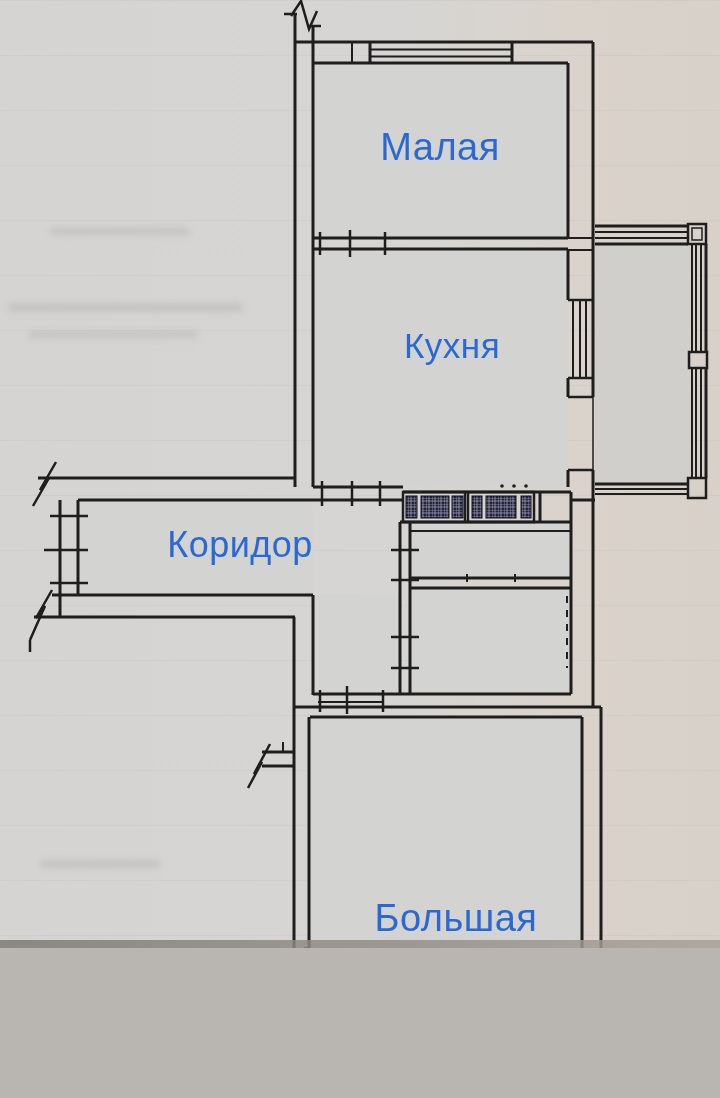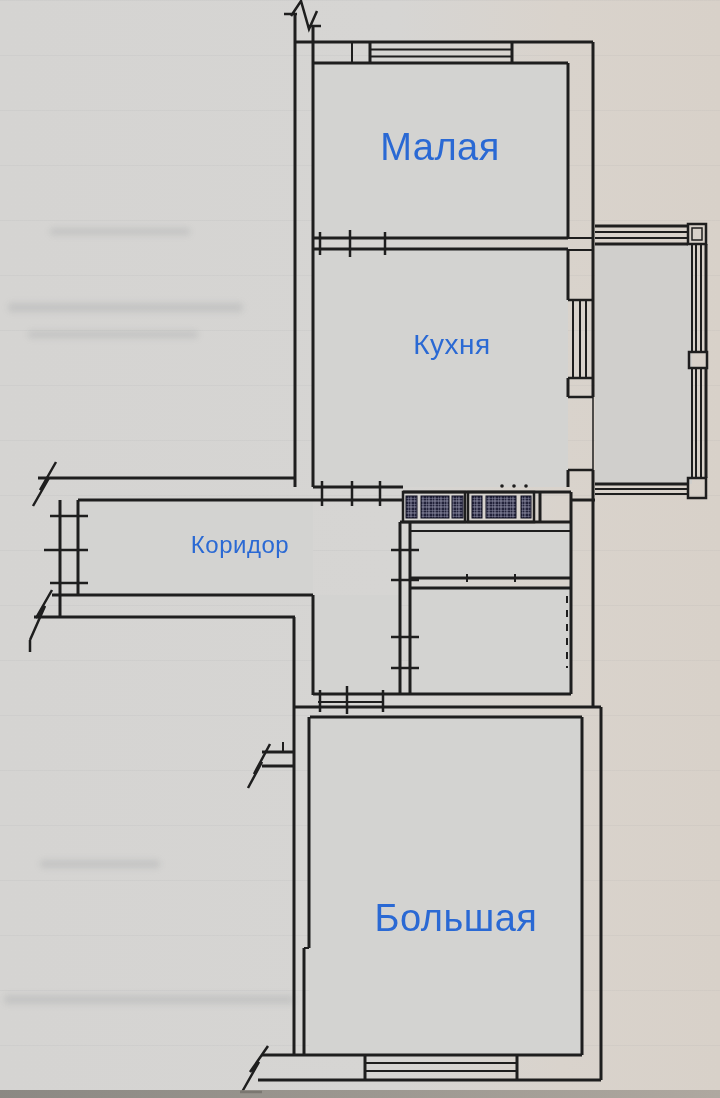--- a/index.html
+++ b/index.html
@@ -1,18 +1,18 @@
 <!DOCTYPE html>
 <html style="--label-blue: #2a69d4; --wall: #1e1e1e; --paper: #d6d4d1; --room-fill: #d3d3d1; --balcony-fill: #d0cfcc; --vent-dark: #22223a; --vent-grid: #9a9ab2;"><head>
 <meta charset="utf-8">
 <style>
   html,body{margin:0;padding:0;background:#b9b6b1;}
   .stage{
     position:relative;
-    width:720px;height:1098px;
+    width:720px;height:948px;
     overflow:hidden;
     font-family:"Liberation Sans", sans-serif;
     background:
       repeating-linear-gradient(180deg, rgba(105,110,120,0.06) 0 1px, rgba(0,0,0,0) 1px 55px),
       linear-gradient(90deg, #d5d4d2 0%, #d6d5d3 55%, #d9d3cc 78%, #d8d1c9 100%);
   }
   .smudge{position:absolute;background:rgba(108,110,116,0.16);filter:blur(3px);border-radius:4px;}
   .photo-edge{position:absolute;left:0;bottom:0;width:720px;height:8px;
     background:linear-gradient(90deg,#7e7b75,#938e86 55%,#a7a199);opacity:.85;}
   svg{position:absolute;left:0;top:0;}
@@ -243,18 +243,18 @@
 
       <path d="M52 590 L36 618 L45 606 L30 640 M30 640 V652"></path>
 
       <path d="M270 744 L254 774 L262 762 L248 788"></path>
 
       <path d="M268 1046 L250 1072 L259 1062 L242 1092 M240 1092 H262"></path>
     </g>
   </svg>
 
   <div class="room-label" style="left:440px;top:147px;font-size:38px;">Малая</div>
-  <div class="room-label" style="left:452px;top:345px;font-size:28px;">Кухня</div>
-  <div class="room-label" style="left:240px;top:545px;font-size:24px;">Коридор</div>
+  <div class="room-label" style="left:452px;top:345px;font-size:35px;">Кухня</div>
+  <div class="room-label" style="left:240px;top:545px;font-size:36px;">Коридор</div>
   <div class="room-label" style="left:456px;top:877px;font-size:38px;margin-top:41px;">Большая</div>
 
   <div class="photo-edge"></div>
 </div>
 
 </body></html>

